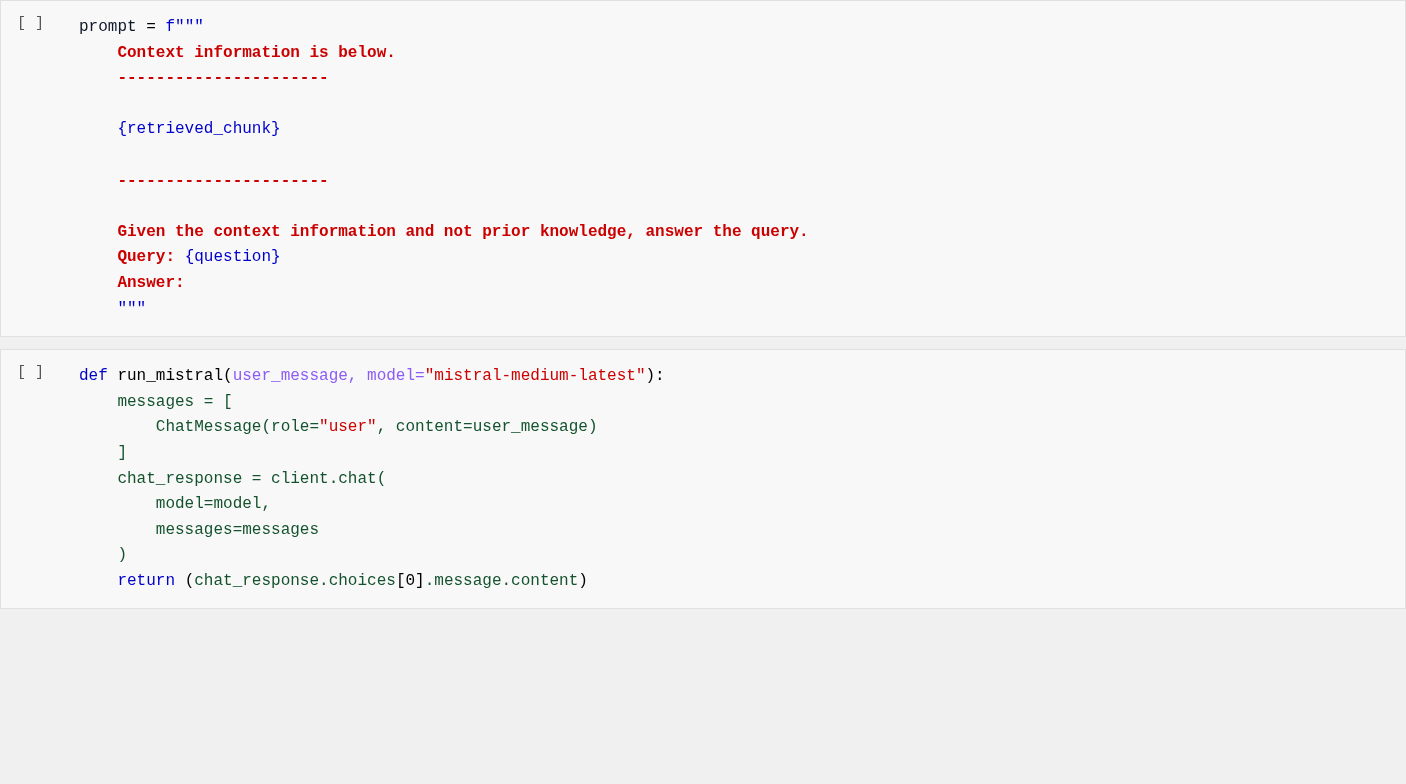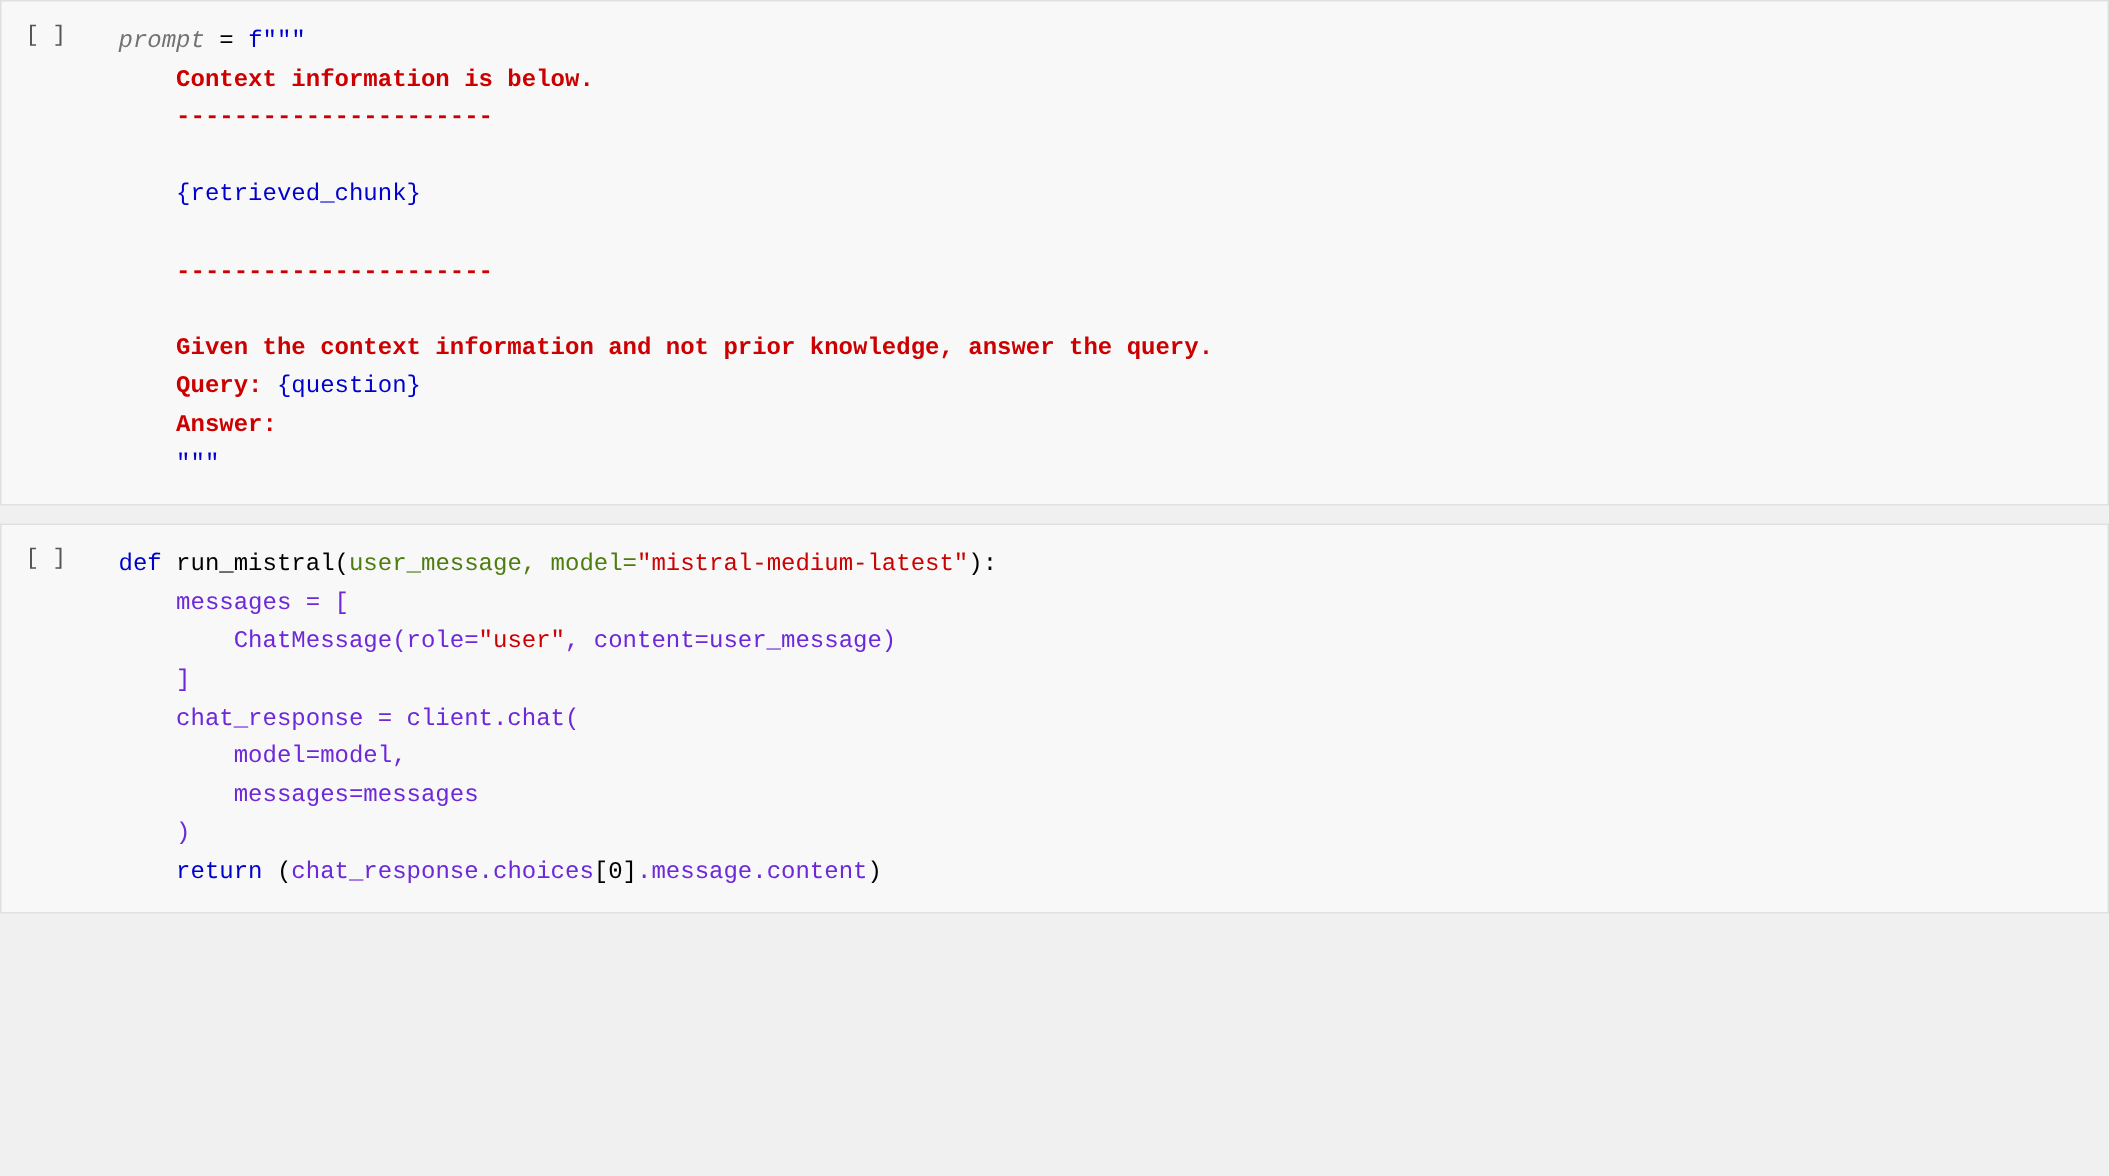--- a/index.html
+++ b/index.html
@@ -46,31 +46,31 @@
     .cell-content {
       flex: 1;
       padding: 14px 16px 14px 8px;
       line-height: 1.6;
       white-space: pre;
       overflow-x: auto;
     }
 
     
     .kw { color: #0000cc; font-weight: normal; }       
-    .var { color: #737373; font-style: italic; }                           
+    .var { color: #0f172a; }                           
     .op { color: #000000; }                            
     .str-red { color: #cc0000; font-weight: bold; }                       
     .str-blue { color: #0000cc; }                      
     .template { color: #0000cc; }                      
     .func { color: #000000; }                          
-    .param { color: #4d7c0f; margin-top: 30px; }                         
+    .param { color: #8b5cf6; margin-top: 30px; }                         
     .string-val { color: #cc0000; }                    
     .paren { color: #000000; }
     .bracket { color: #000000; }
-    .normal { color: #6d28d9; }                        
+    .normal { color: #14532d; }                        
 
     .line {
       display: block;
     }
   </style>
 </head>
 <body>
 
 <div class="notebook-container">
 <div class="cell">

